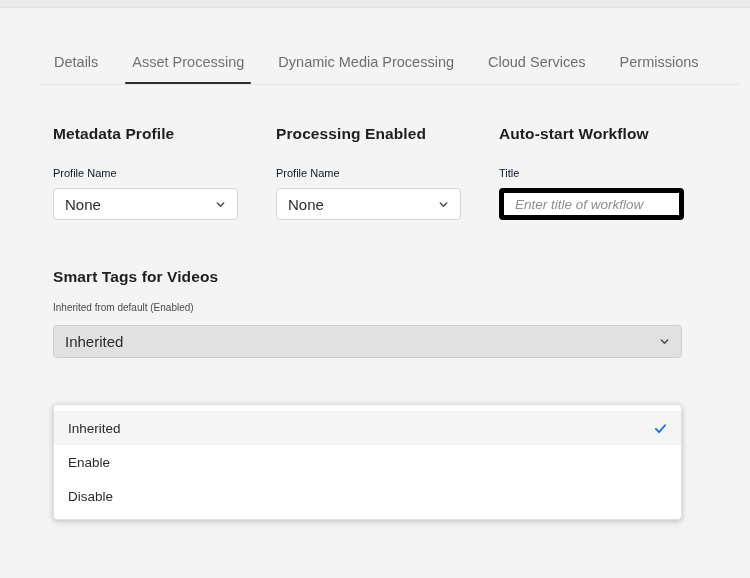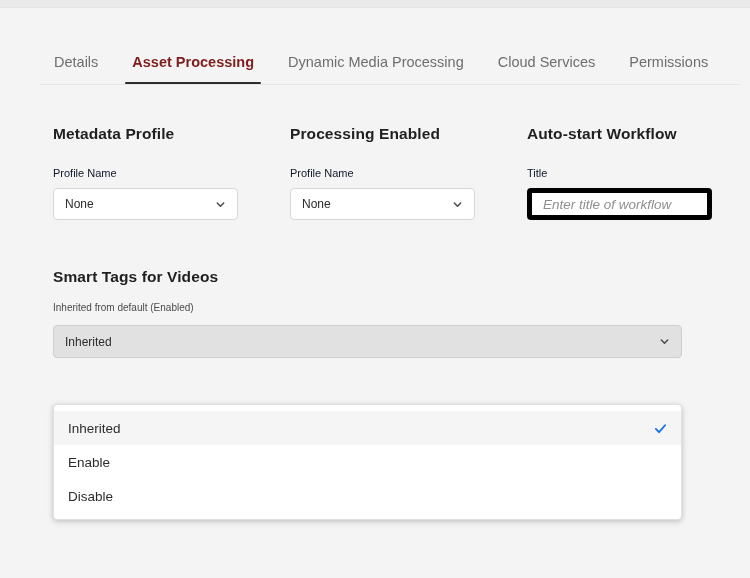--- a/index.html
+++ b/index.html
@@ -50,22 +50,22 @@
     font-size: 14.5px;
     color: #6e6e6e;
     cursor: pointer;
     white-space: nowrap;
     background: transparent;
     border: none;
     font-family: "Liberation Sans", sans-serif;
   }
   .tab:first-child { padding-left: 14px; }
   .tab.active {
-    color: #7f1d1d;
-    font-weight: 700;
+    color: #737373;
+    font-weight: 400;
   }
   .tab.active::after {
     content: "";
     position: absolute;
     left: 10px; right: 10px;
     bottom: 0;
     height: 2px;
     background: #2c2c2c;
     border-radius: 1px;
   }
@@ -80,21 +80,21 @@
   
   .content {
     position: absolute;
     top: 125px;
     left: 53px;
     width: 660px;
   }
 
   .columns {
     display: flex;
-    gap: 52px;
+    gap: 38px;
   }
   .col { width: 185px; }
   .col.workflow { width: 185px; }
 
   .section-title {
     font-size: 15.5px;
     font-weight: 700;
     color: #1f1f1f;
     margin: 0 0 23px 0;
     letter-spacing: .1px;
@@ -134,21 +134,21 @@
   .control {
     position: relative;
     width: 100%;
     height: 32px;
     background: #ffffff;
     border: 1px solid #d6d6d6;
     border-radius: 4px;
     display: flex;
     align-items: center;
     padding: 0 11px;
-    font-size: 12px;
+    font-size: 15px;
     color: #2c2c2c;
     cursor: pointer;
     user-select: none;
   }
   .control .value {
     flex: 1;
     overflow: hidden;
     white-space: nowrap;
     text-overflow: ellipsis;
   }

